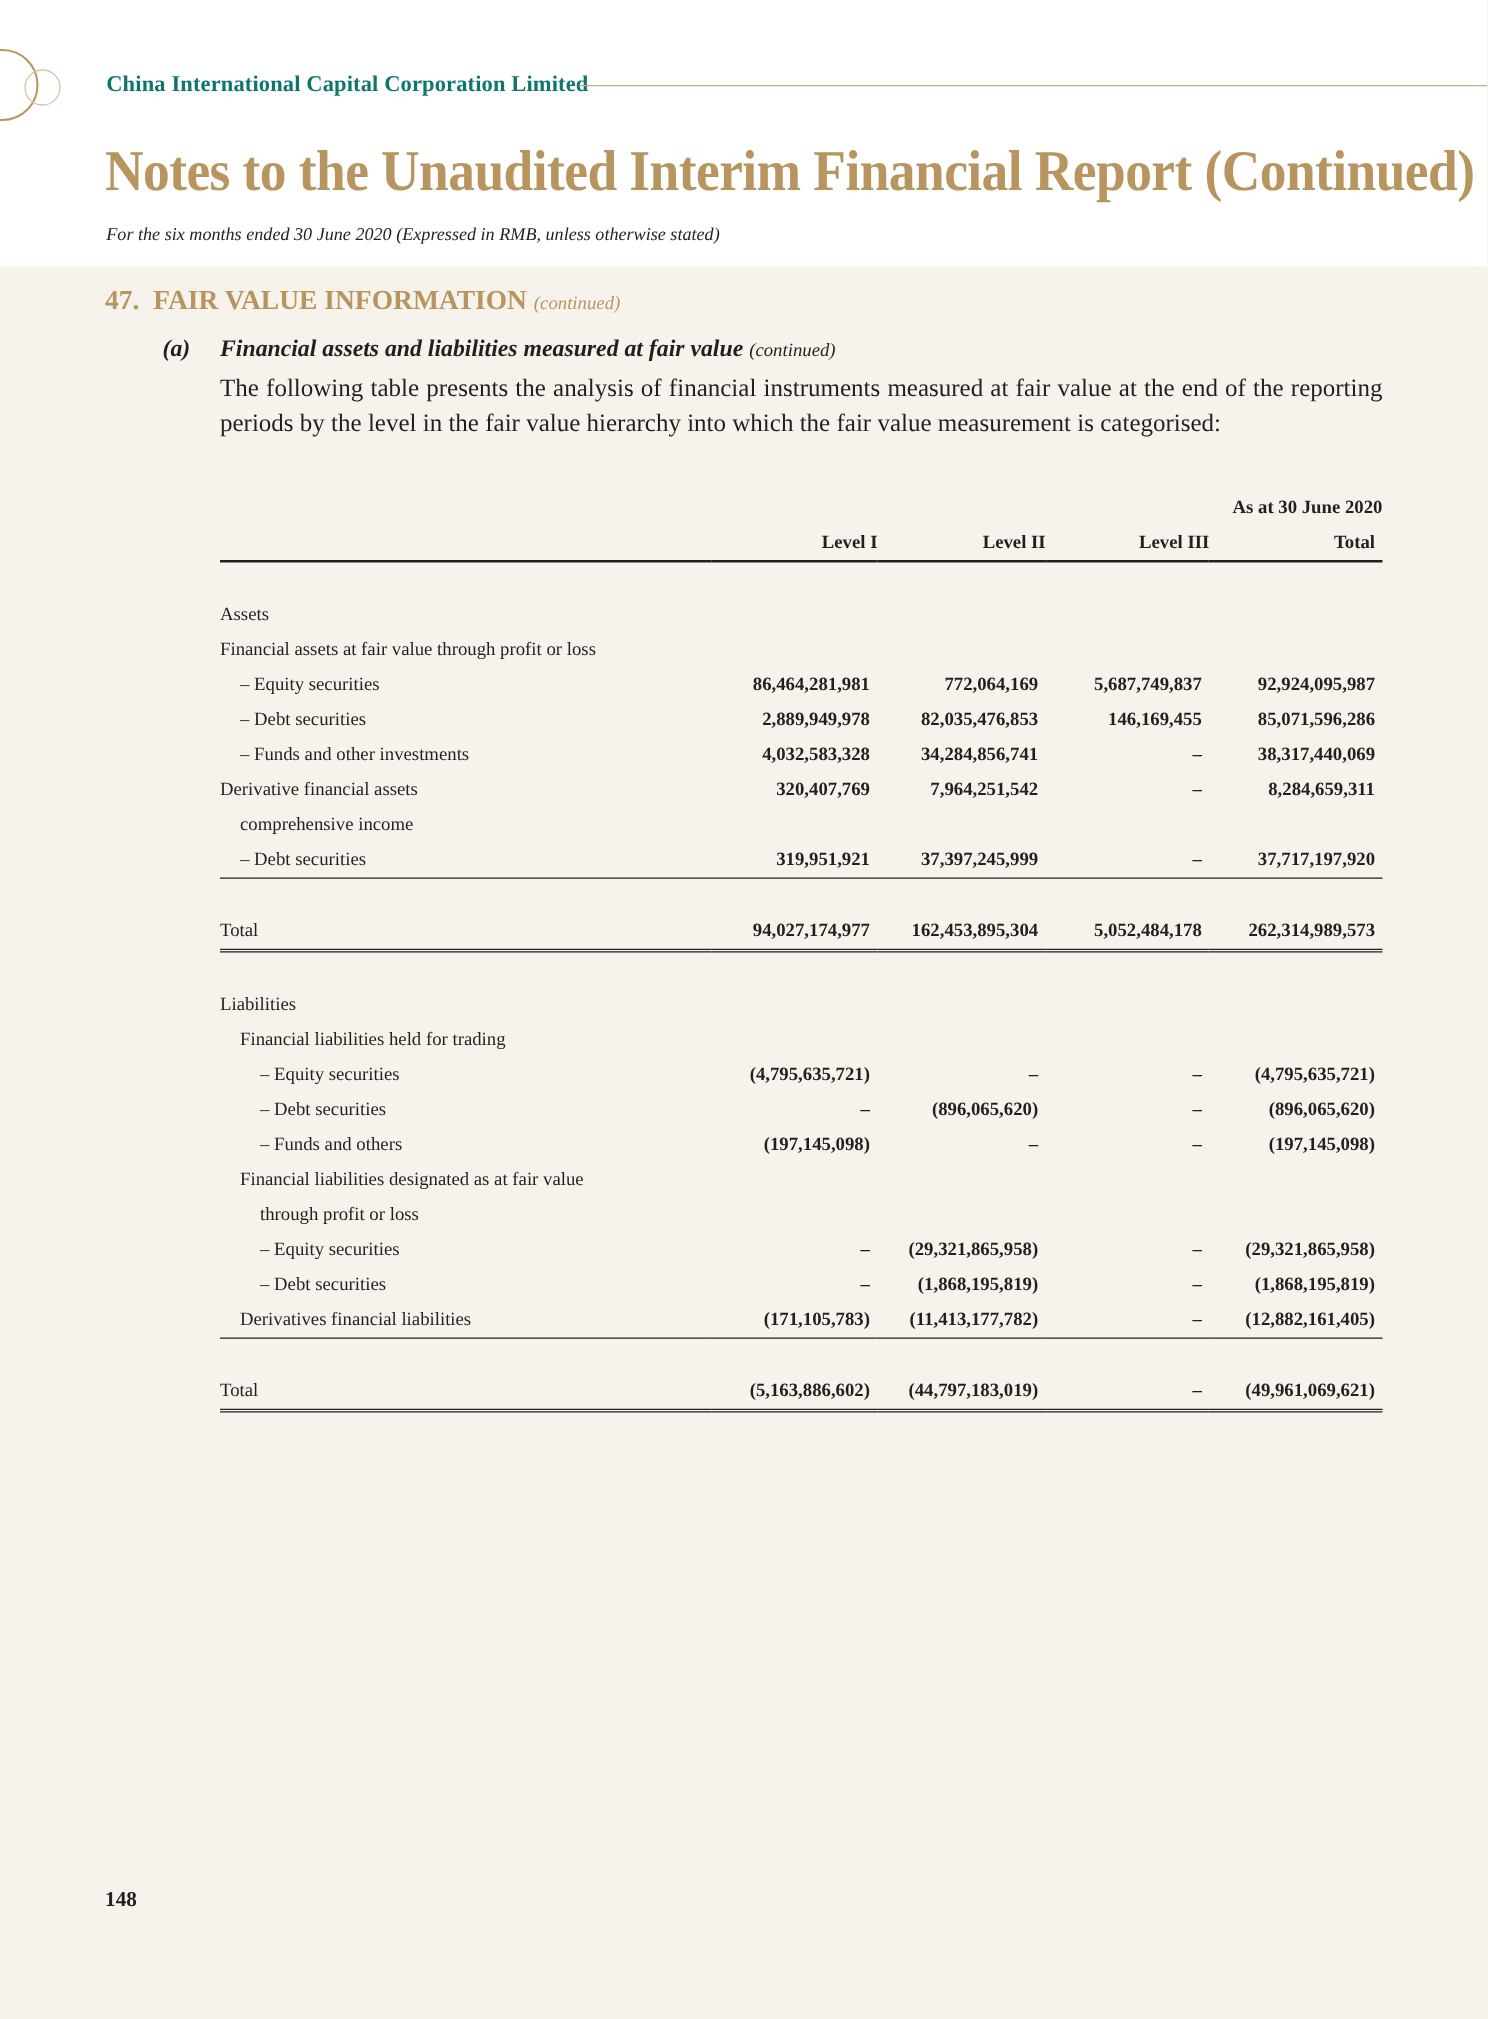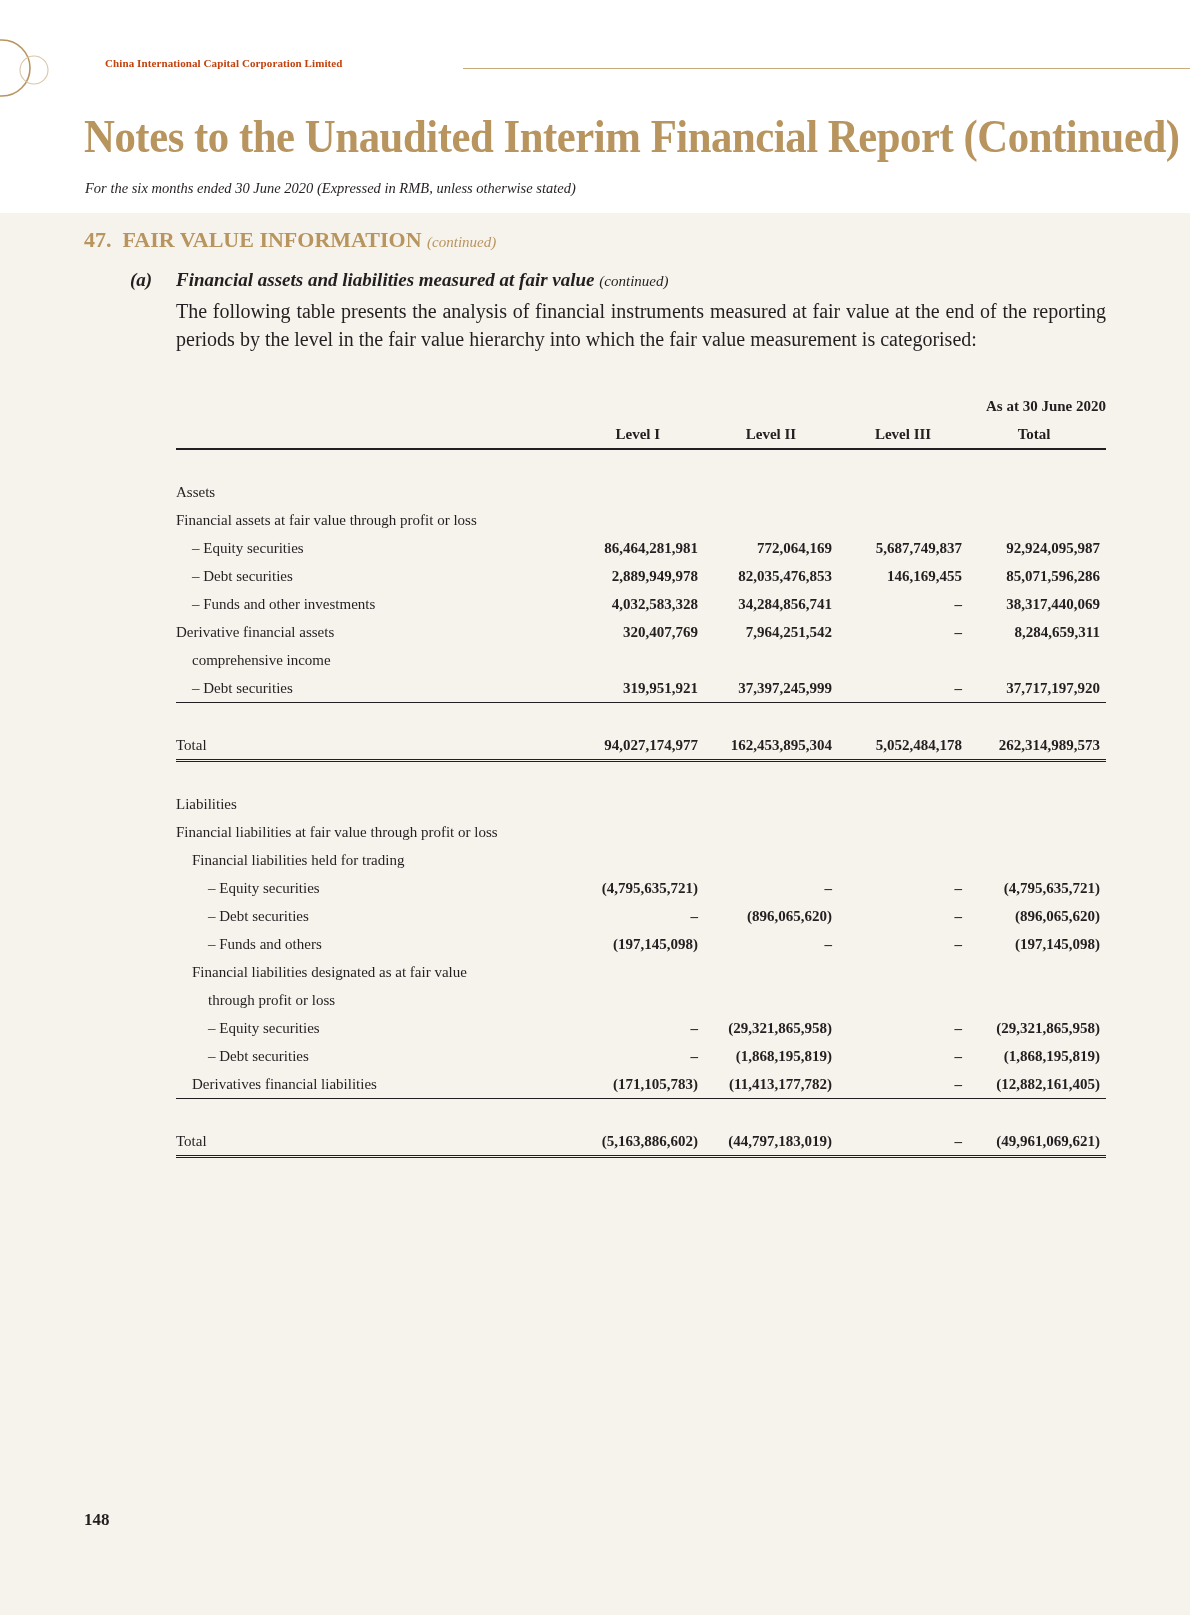--- a/index.html
+++ b/index.html
@@ -8,21 +8,21 @@
     background: #f6f2ec;
     font-family: "Liberation Serif", "DejaVu Serif", serif;
     color: #231f20;
   }
   .header-band {
     position: absolute; left: 0; top: 0; width: 1190px; height: 213px; background: #ffffff;
   }
   .logo { position: absolute; left: 0; top: 38px; width: 60px; height: 62px; }
   .company {
     position: absolute; left: 85px; top: 57px;
-    font-size: 11px; font-weight: bold; color: #c2410c; letter-spacing: 0.1px; margin-left: 20px;
+    font-size: 18px; font-weight: bold; color: #0f766e; letter-spacing: 0.1px;
   }
   .company-rule {
     position: absolute; left: 463px; top: 68px; width: 727px; height: 1px; background: #c9ab7e;
   }
   .title {
     position: absolute; left: 84px; top: 110px;
     font-size: 46px; font-weight: bold; color: #b8955f; letter-spacing: -0.5px;
     transform: scaleX(0.93); transform-origin: left top; white-space: nowrap;
   }
   .subtitle {
@@ -46,21 +46,21 @@
     border-collapse: collapse; font-size: 15px;
   }
   table.fv td { padding: 0; height: 28px; vertical-align: middle; white-space: nowrap; }
   table.fv td.lbl { width: 385px; }
   table.fv td.num { text-align: right; font-weight: bold; padding-right: 6px; }
   table.fv td.c1 { width: 135px; }
   table.fv td.c2 { width: 135px; }
   table.fv td.c3 { width: 135px; }
   table.fv td.c4 { width: 140px; padding-right: 6px; }
   .hdr-period td { font-weight: bold; text-align: right; height: 26px; }
-  .hdr-cols td { font-weight: bold; text-align: center; height: 28px; padding-right: 6px; }
+  .hdr-cols td { font-weight: bold; text-align: right; height: 28px; padding-right: 6px; }
   .hdr-cols td { border-bottom: 2px solid #231f20; }
   .spacer td { height: 34px; }
   .ind1 { padding-left: 16px !important; }
   .ind2 { padding-left: 32px !important; }
   .sub-rule td { border-bottom: 1px solid #231f20; }
   .total-row td { border-bottom: 3px double #231f20; height: 30px; }
   .page-number {
     position: absolute; left: 84px; top: 1510px; font-size: 17px; font-weight: bold;
   }
 </style>
@@ -172,27 +172,20 @@
         <td class="num c4">262,314,989,573</td>
       </tr>
       <tr class="spacer">
         <td colspan="5"></td>
       </tr>
       <tr>
         <td class="lbl">Liabilities</td>
         <td colspan="4"></td>
       </tr>
       <tr>
-        <td class="lbl">Financial liabilities at fair value through profit or loss</td>
-        <td class="num c1"></td>
-        <td class="num c2"></td>
-        <td class="num c3"></td>
-        <td class="num c4"></td>
-      </tr>
-      <tr>
         <td class="lbl ind1">Financial liabilities held for trading</td>
         <td class="num c1"></td>
         <td class="num c2"></td>
         <td class="num c3"></td>
         <td class="num c4"></td>
       </tr>
       <tr>
         <td class="lbl ind2">– Equity securities</td>
         <td class="num c1">(4,795,635,721)</td>
         <td class="num c2">–</td>

